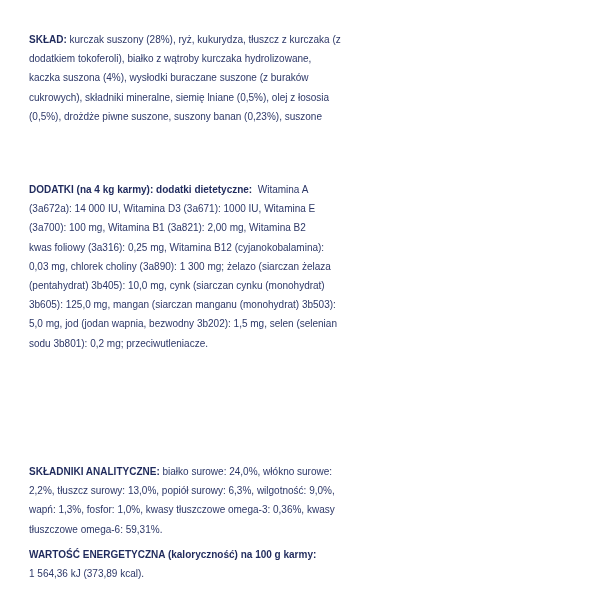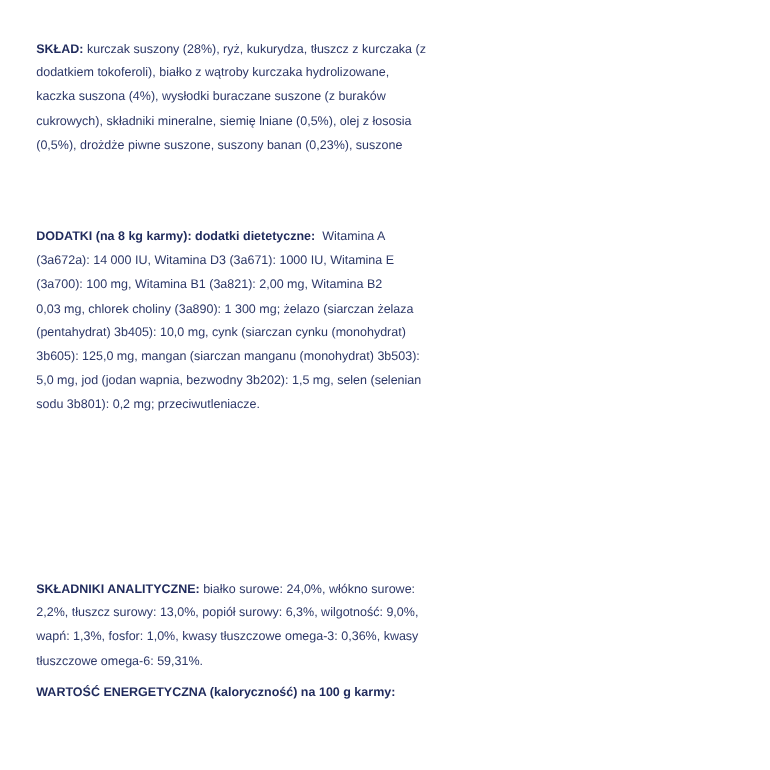--- a/index.html
+++ b/index.html
@@ -45,34 +45,36 @@
 
   <div class="section" id="sec-skład">
     <span class="line"><span class="label">SKŁAD:</span><span> kurczak suszony (28%), ryż, kukurydza, tłuszcz z kurczaka (z</span></span>
     <span class="line">dodatkiem tokoferoli), białko z wątroby kurczaka hydrolizowane,</span>
     <span class="line">kaczka suszona (4%), wysłodki buraczane suszone (z buraków</span>
     <span class="line">cukrowych), składniki mineralne, siemię lniane (0,5%), olej z łososia</span>
     <span class="line">(0,5%), drożdże piwne suszone, suszony banan (0,23%), suszone</span>
   </div>
 
   <div class="section" id="sec-dodatki">
-    <span class="line"><span class="label">DODATKI (na 8 kg karmy): dodatki dietetyczne:</span><span style="white-space:pre">  Witamina A</span></span>
+    <span class="line"><span class="label">DODATKI (na 4 kg karmy): dodatki dietetyczne:</span><span style="white-space:pre">  Witamina A</span></span>
     <span class="line">(3a672a): 14 000 IU, Witamina D3 (3a671): 1000 IU, Witamina E</span>
     <span class="line">(3a700): 100 mg, Witamina B1 (3a821): 2,00 mg, Witamina B2</span>
+    <span class="line">kwas foliowy (3a316): 0,25 mg, Witamina B12 (cyjanokobalamina):</span>
     <span class="line">0,03 mg, chlorek choliny (3a890): 1 300 mg; żelazo (siarczan żelaza</span>
     <span class="line">(pentahydrat) 3b405): 10,0 mg, cynk (siarczan cynku (monohydrat)</span>
     <span class="line">3b605): 125,0 mg, mangan (siarczan manganu (monohydrat) 3b503):</span>
     <span class="line">5,0 mg, jod (jodan wapnia, bezwodny 3b202): 1,5 mg, selen (selenian</span>
     <span class="line">sodu 3b801): 0,2 mg; przeciwutleniacze.</span>
   </div>
 
   <div class="section" id="sec-analityczne">
     <span class="line"><span class="label">SKŁADNIKI ANALITYCZNE:</span><span> białko surowe: 24,0%, włókno surowe:</span></span>
     <span class="line">2,2%, tłuszcz surowy: 13,0%, popiół surowy: 6,3%, wilgotność: 9,0%,</span>
     <span class="line">wapń: 1,3%, fosfor: 1,0%, kwasy tłuszczowe omega-3: 0,36%, kwasy</span>
     <span class="line">tłuszczowe omega-6: 59,31%.</span>
   </div>
 
   <div class="section" id="sec-energia">
     <span class="line"><span class="label">WARTOŚĆ ENERGETYCZNA (kaloryczność) na 100 g karmy:</span></span>
+    <span class="line">1 564,36 kJ (373,89 kcal).</span>
   </div>
 
 </div>
 
 </body></html>

